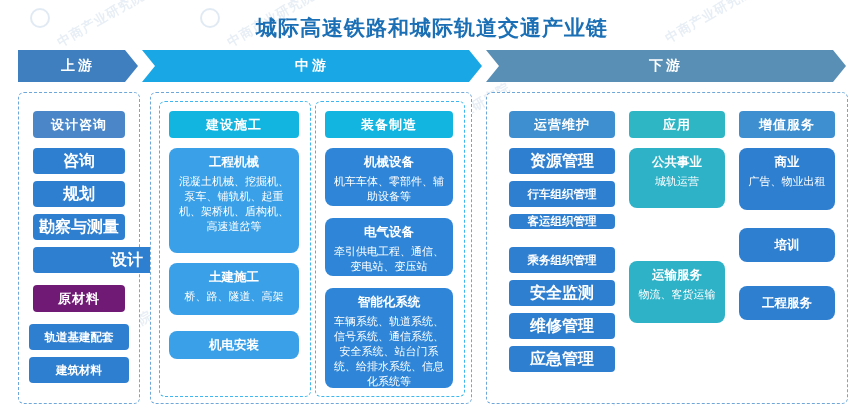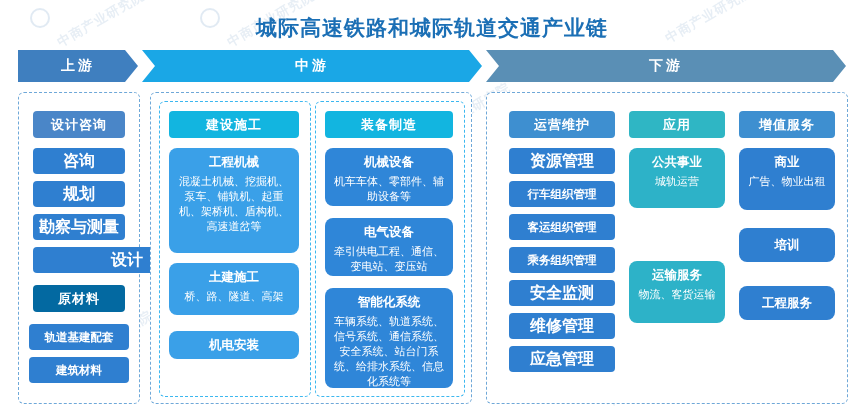--- a/index.html
+++ b/index.html
@@ -94,21 +94,21 @@
   <div class="arrow a3">下游</div>
 </div>
 
 <div class="stage" id="stage-up">
   <div class="hdr" style="left:14px;top:18px;width:92px;background:#4a86c8;">设计咨询</div>
   <div class="chip" style="left:14px;top:55px;width:92px;height:26px;background:#2f7fd0;">咨询</div>
   <div class="chip" style="left:14px;top:88px;width:92px;height:26px;background:#2f7fd0;">规划</div>
   <div class="chip" style="left:14px;top:121px;width:92px;height:26px;background:#2f7fd0;">勘察与测量</div>
   <div class="chip" style="left:14px;top:154px;width:92px;height:26px;background:#2f7fd0;padding-left:48px;">设计</div>
 
-  <div class="hdr" style="left:14px;top:192px;width:92px;background:#0369a1;">原材料</div>
+  <div class="hdr" style="left:14px;top:192px;width:92px;background:#701a75;">原材料</div>
   <div class="chip" style="left:10px;top:231px;width:100px;height:26px;background:#2f7fd0;font-size:11.5px;">轨道基建配套</div>
   <div class="chip" style="left:10px;top:264px;width:100px;height:26px;background:#2f7fd0;font-size:11.5px;">建筑材料</div>
 </div>
 
 <div class="stage" id="stage-mid">
   <div class="innerbox" style="left:8px;top:8px;width:150px;height:294px;"></div>
   <div class="innerbox" style="left:164px;top:8px;width:148px;height:294px;"></div>
 
   <div class="hdr" style="left:18px;top:18px;width:130px;background:#12b5e0;">建设施工</div>
   <div class="card" style="left:18px;top:55px;width:130px;height:105px;background:#3aa0e8;">
@@ -136,21 +136,21 @@
     <span class="ct">智能化系统</span>
     <span class="cb">车辆系统、轨道系统、信号系统、通信系统、安全系统、站台门系统、给排水系统、信息化系统等</span>
   </div>
 </div>
 
 <div class="stage" id="stage-down">
 
   <div class="hdr" style="left:22px;top:18px;width:106px;background:#3e8fd0;">运营维护</div>
   <div class="chip" style="left:22px;top:55px;width:106px;height:26px;background:#2f7fd0;">资源管理</div>
   <div class="chip" style="left:22px;top:88px;width:106px;height:26px;background:#2f7fd0;font-size:11.5px;">行车组织管理</div>
-  <div class="chip" style="left:22px;top:121px;width:106px;height:26px;background:#2f7fd0;font-size:11.5px;">客运组织管理</div>
+  <div class="chip" style="left:22px;top:121px;width:106px;height:15px;background:#2f7fd0;font-size:11.5px;">客运组织管理</div>
   <div class="chip" style="left:22px;top:154px;width:106px;height:26px;background:#2f7fd0;font-size:11.5px;">乘务组织管理</div>
   <div class="chip" style="left:22px;top:187px;width:106px;height:26px;background:#2f7fd0;">安全监测</div>
   <div class="chip" style="left:22px;top:220px;width:106px;height:26px;background:#2f7fd0;">维修管理</div>
   <div class="chip" style="left:22px;top:253px;width:106px;height:26px;background:#2f7fd0;">应急管理</div>
 
   <div class="hdr" style="left:142px;top:18px;width:96px;background:#2fb6c4;">应用</div>
   <div class="card" style="left:142px;top:55px;width:96px;height:60px;background:#2db2c8;">
     <span class="ct">公共事业</span>
     <span class="cb">城轨运营</span>
   </div>

